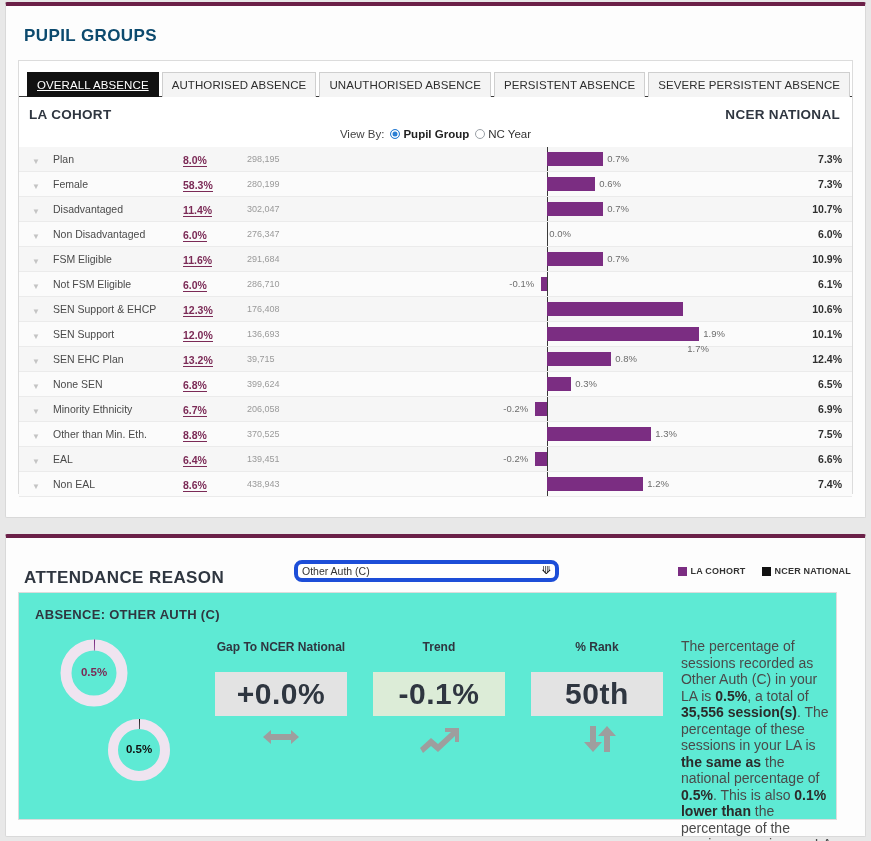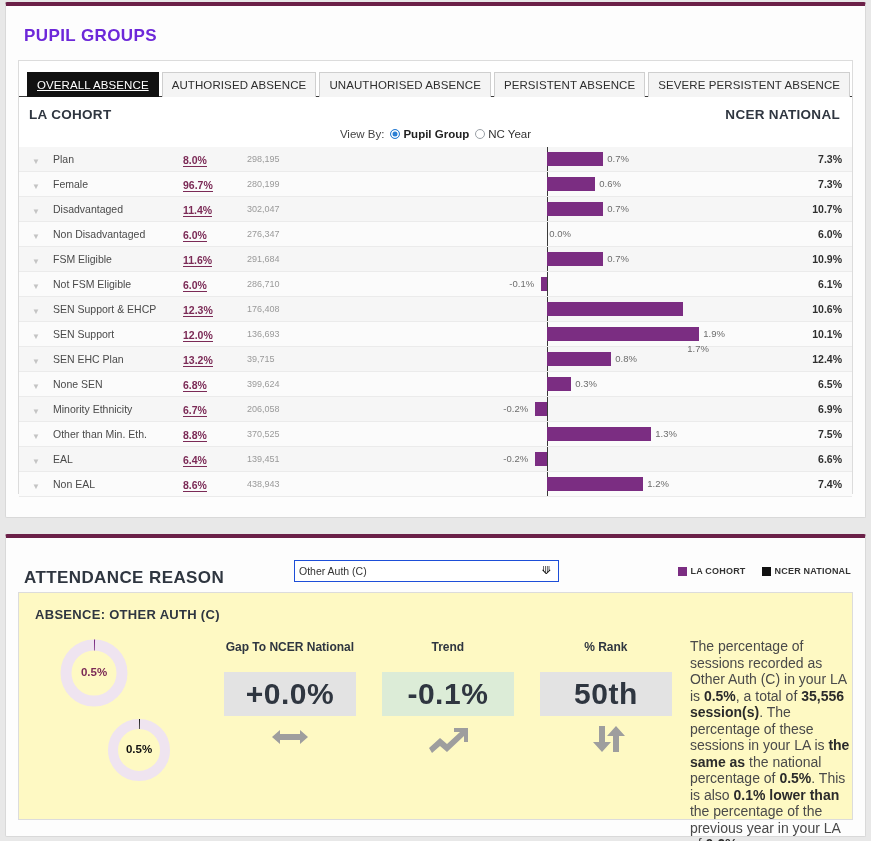--- a/index.html
+++ b/index.html
@@ -22,21 +22,21 @@
   }
   .card-pupil { top: 2px; width: 861px; height: 516px; }
   .card-reason { top: 534px; width: 861px; height: 303px; }
 
   
   .section-title {
     font-family: "Liberation Sans Narrow", "Liberation Sans", sans-serif;
     font-weight: bold;
     font-size: 17px;
     letter-spacing: .4px;
-    color: #6d28d9;
+    color: #0c4a6e;
     padding: 20px 0 0 18px;
   }
 
   
   .inner-box {
     background: #ffffff;
     border: 1px solid #dcdcdc;
     margin: 14px 12px 0 12px;
     position: relative;
   }
@@ -160,41 +160,41 @@
   .reason-title {
     font-family: "Liberation Sans Narrow", "Liberation Sans", sans-serif;
     font-weight: bold; font-size: 17px; letter-spacing: .4px; color: #2f3640;
     width: 270px;
     margin-top: 14px;
   }
   select.reason-select {
     width: 265px; height: 22px;
     font-family: "Liberation Sans", sans-serif;
     font-size: 10.5px; color: #333;
-    border: 1px solid #1d4ed8; background: #fff;
-    padding: 0 4px; border-radius: 0;
+    border: 4px solid #1d4ed8; background: #fff;
+    padding: 0 4px; border-radius: 8px;
     appearance: none; -webkit-appearance: none;
   }
   .select-wrap { position: relative; }
   .select-chev {
     position: absolute; right: 8px; top: 4px;
     pointer-events: none; color: #111; font-size: 11px; line-height: 12px;
   }
   .legend { margin-left: auto; display: flex; gap: 16px; align-items: center; }
   .legend-item { display: flex; align-items: center; gap: 4px; }
   .legend-sw { width: 9px; height: 9px; display: inline-block; }
   .legend-txt {
     font-family: "Liberation Sans Narrow", "Liberation Sans", sans-serif;
     font-size: 9px; font-weight: bold; letter-spacing: .2px; color: #333;
   }
 
   
   .reason-box {
-    background: #fef9c3; border: 1px solid #dcdcdc;
-    margin: 6px 12px 0 12px; height: 228px; position: relative;
+    background: #5eead4; border: 1px solid #dcdcdc;
+    margin: 6px 28px 0 12px; height: 228px; position: relative;
   }
   .reason-sub {
     font-family: "Liberation Sans Narrow", "Liberation Sans", sans-serif;
     font-weight: bold; font-size: 13px; letter-spacing: .3px; color: #2f3640;
     padding: 14px 0 0 16px;
   }
   .reason-content { display: flex; padding: 12px 0 0 0; }
 
   
   .donuts { width: 230px; position: relative; height: 160px; }
@@ -277,21 +277,21 @@
                   <div class="zero-line"></div>
                   <div class="bar-pos" style="width: 56px;"></div>
                   <div class="bar-val" style="left: calc(53% + 60px);">0.7%</div>
                 </div>
               </td>
               <td class="c-nat">7.3%</td>
             </tr>
             <tr>
               <td class="c-filter"><span class="filter-ico">▼</span></td>
               <td class="c-name">Female</td>
-              <td class="c-pct"><span class="pct-link">96.7%</span></td>
+              <td class="c-pct"><span class="pct-link">58.3%</span></td>
               <td class="c-cohort">280,199</td>
               <td class="c-bar">
                 <div class="bar-wrap">
                   <div class="zero-line"></div>
                   <div class="bar-pos" style="width: 48px;"></div>
                   <div class="bar-val" style="left: calc(53% + 52px);">0.6%</div>
                 </div>
               </td>
               <td class="c-nat">7.3%</td>
             </tr>

